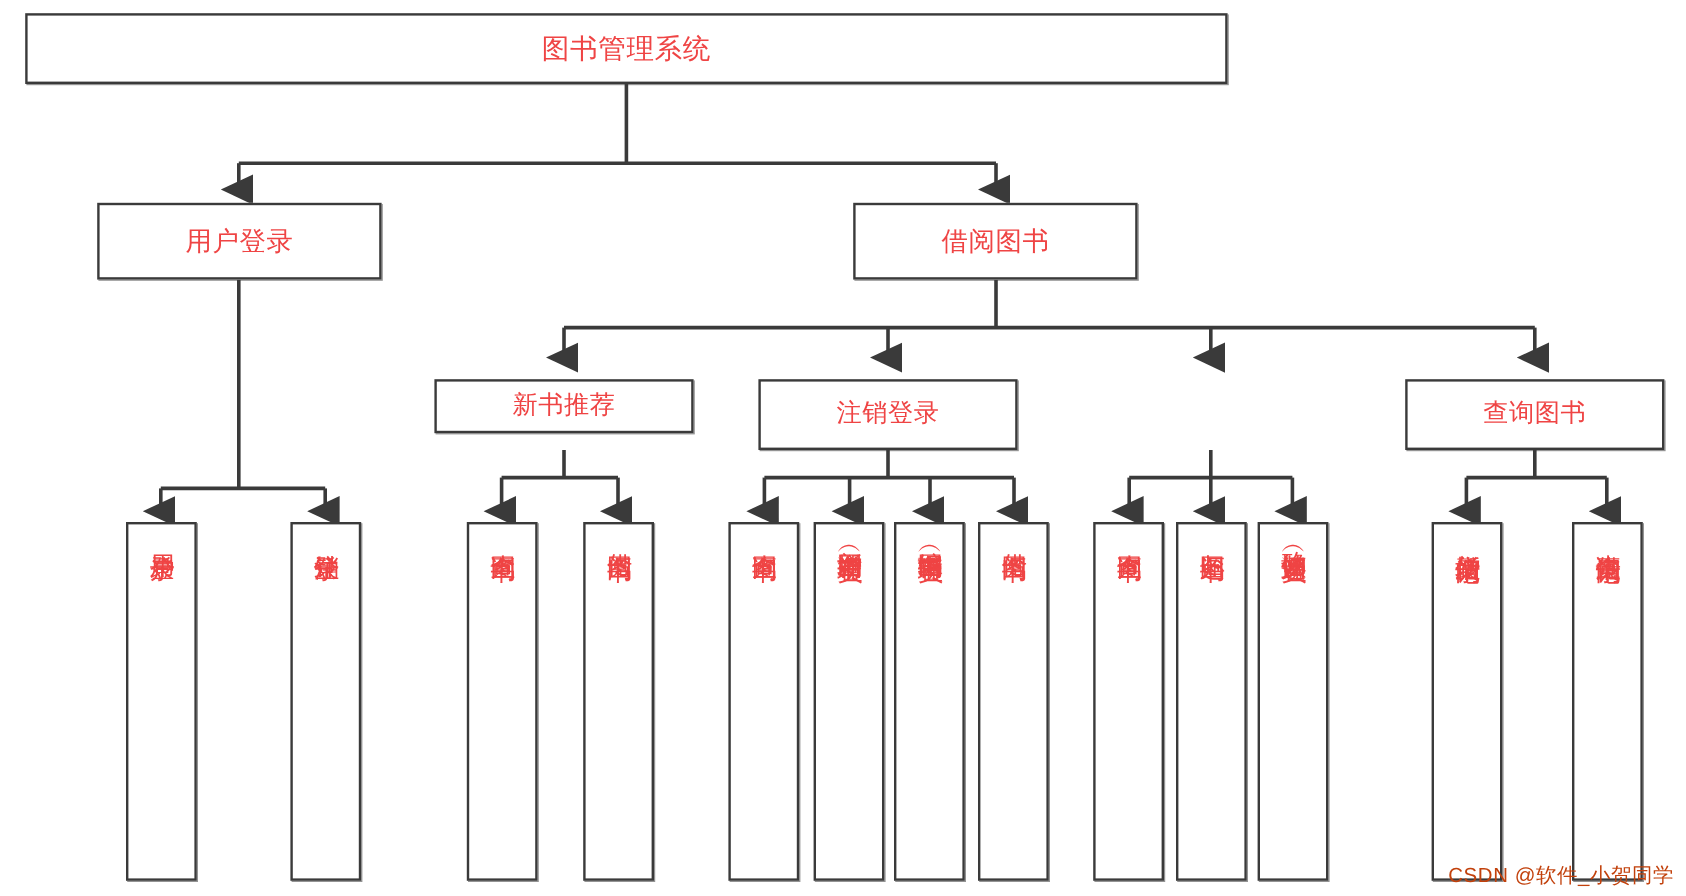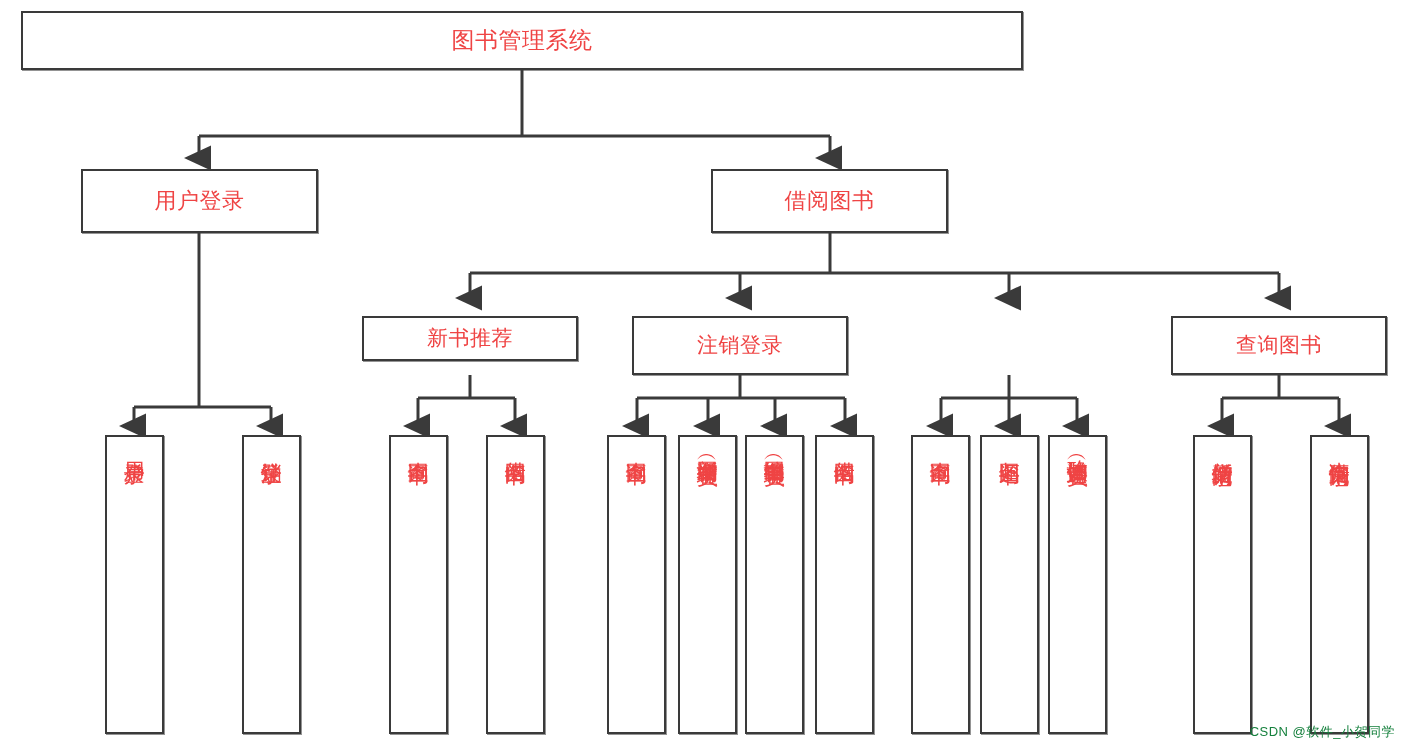--- a/index.html
+++ b/index.html
@@ -57,22 +57,22 @@
     white-space: nowrap;
   }
   .node.leaf.tall-text {
     align-items: flex-start;
     padding-top: 6px;
   }
   #watermark {
     position: absolute;
     right: 10px;
     bottom: 6px;
-    font-size: 13px;
-    color: #15803d;
+    font-size: 17px;
+    color: #c2410c;
     letter-spacing: 0.5px;
     user-select: none;
   }
 </style>
 </head>
 <body>
 
 <div id="canvas">
 
   <svg id="connectors" viewBox="0 0 1405 747" xmlns="http://www.w3.org/2000/svg">

